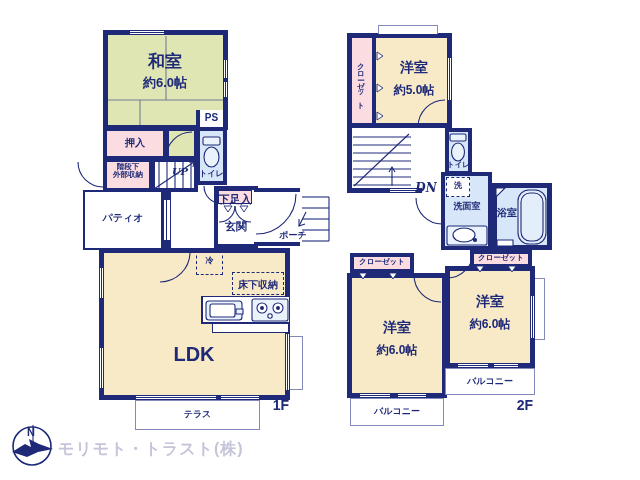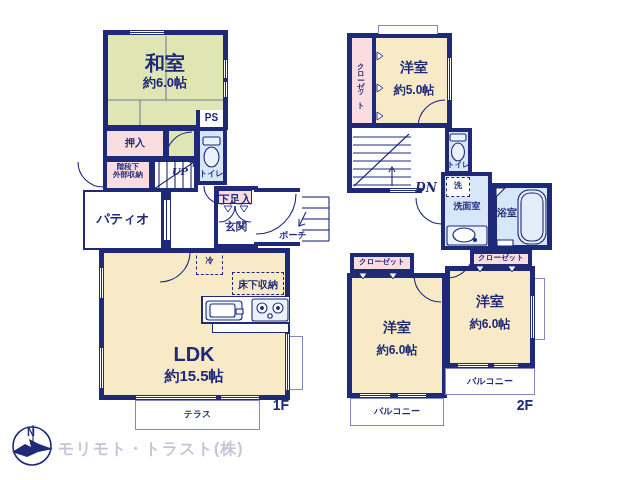--- a/index.html
+++ b/index.html
@@ -17,21 +17,21 @@
   .vert{writing-mode:vertical-rl;letter-spacing:1px;}
   svg{position:absolute;left:0;top:0;pointer-events:none;}
   svg path,svg line,svg circle,svg rect,svg ellipse,svg polyline{vector-effect:non-scaling-stroke;}
 </style>
 </head>
 <body>
 
 <div id="plan">
 
   <div class="room" style="left:103px;top:30px;width:125px;height:100px;background:var(--tatami);"></div>
-  <span class="lbl" style="left:125px;top:52px;width:80px;font-size:20px;">和室</span>
+  <span class="lbl" style="left:125px;top:52px;width:80px;font-size:17px;">和室</span>
   <span class="lbl" style="left:125px;top:76px;width:80px;font-size:13px;">約6.0帖</span>
   <div class="win-h" style="left:130px;top:30px;width:34px;height:5px;"></div>
   <div class="win-v" style="left:223px;top:60px;width:5px;height:18px;"></div>
   <div class="win-v" style="left:223px;top:82px;width:5px;height:15px;"></div>
 
   <div class="room" style="left:103px;top:127px;width:64px;height:33px;border-width:4px;background:var(--closet);"></div>
   <span class="lbl" style="left:107px;top:137px;width:56px;font-size:10px;">押入</span>
   <div class="room" style="left:165px;top:127px;width:33px;height:33px;border-width:4px;background:var(--tatami);"></div>
   <div class="abs" style="left:196px;top:110px;width:31px;height:17px;background:#fff;border-left:4px solid var(--wall);border-right:4px solid var(--wall);"></div>
   <span class="lbl" style="left:196px;top:112px;width:31px;font-size:10px;">PS</span>
@@ -40,34 +40,33 @@
 
   <div class="room" style="left:103px;top:158px;width:50px;height:34px;border-width:4px;background:var(--closet);"></div>
   <div class="lbl" style="left:104px;top:163px;width:48px;font-size:7.5px;">
     <span>階段下</span><br>
     <span>外部収納</span>
   </div>
   <div class="room" style="left:151px;top:158px;width:47px;height:34px;border-width:4px;background:#fff;"></div>
   <span class="lbl" style="left:162px;top:166px;width:36px;font-size:10px;font-style:italic;font-family:'DejaVu Serif',serif;">UP</span>
 
   <div class="abs" style="left:83px;top:190px;width:80px;height:60px;background:#fff;border:2px solid var(--wall);"></div>
-  <span class="lbl" style="left:83px;top:212px;width:80px;font-size:13px;">パティオ</span>
+  <span class="lbl" style="left:83px;top:212px;width:80px;font-size:10px;">パティオ</span>
   <div class="wallseg" style="left:163px;top:190px;width:8px;height:60px;"></div>
   <div class="win-v" style="left:163px;top:200px;width:8px;height:40px;"></div>
 
   <div class="room" style="left:214px;top:186px;width:44px;height:62px;border-width:4px;background:#fff;"></div>
   <div class="abs" style="left:218px;top:190px;width:34px;height:14px;background:var(--closet);border:1.5px solid var(--wall);"></div>
   <span class="lbl" style="left:218px;top:193px;width:34px;font-size:11px;">下足入</span>
   <span class="lbl" style="left:214px;top:220px;width:44px;font-size:11px;">玄関</span>
   <div class="abs" style="left:254px;top:188px;width:46px;height:58px;background:#fff;border-top:4px solid var(--wall);border-bottom:4px solid var(--wall);"></div>
   <span class="lbl" style="left:270px;top:230px;width:46px;font-size:9px;">ポーチ</span>
 
   <div class="room" style="left:99px;top:248px;width:191px;height:152px;background:var(--room);"></div>
   <span class="lbl" style="left:154px;top:343px;width:80px;font-size:20px;">LDK</span>
-  <span class="lbl" style="left:144px;top:368px;width:100px;font-size:15px;">約15.5帖</span>
   <div class="dash" style="left:196px;top:250px;width:27px;height:25px;"></div>
   <span class="lbl" style="left:196px;top:257px;width:27px;font-size:8px;">冷</span>
   <div class="dash" style="left:232px;top:272px;width:52px;height:23px;"></div>
   <span class="lbl" style="left:232px;top:279px;width:52px;font-size:10px;">床下収納</span>
   <div class="abs" style="left:201px;top:296px;width:88px;height:28px;background:#fff;border-top:1.5px solid var(--wall);border-bottom:2px solid var(--wall);border-left:2px solid var(--wall);"></div>
   <div class="abs" style="left:212px;top:324px;width:77px;height:9px;background:#fff;border:1.2px solid var(--wall);border-top:none;"></div>
 
   <div class="win-v" style="left:99px;top:268px;width:5px;height:30px;"></div>
   <div class="win-v" style="left:99px;top:348px;width:5px;height:40px;"></div>
   <div class="win-h" style="left:136px;top:395px;width:80px;height:5px;"></div>

